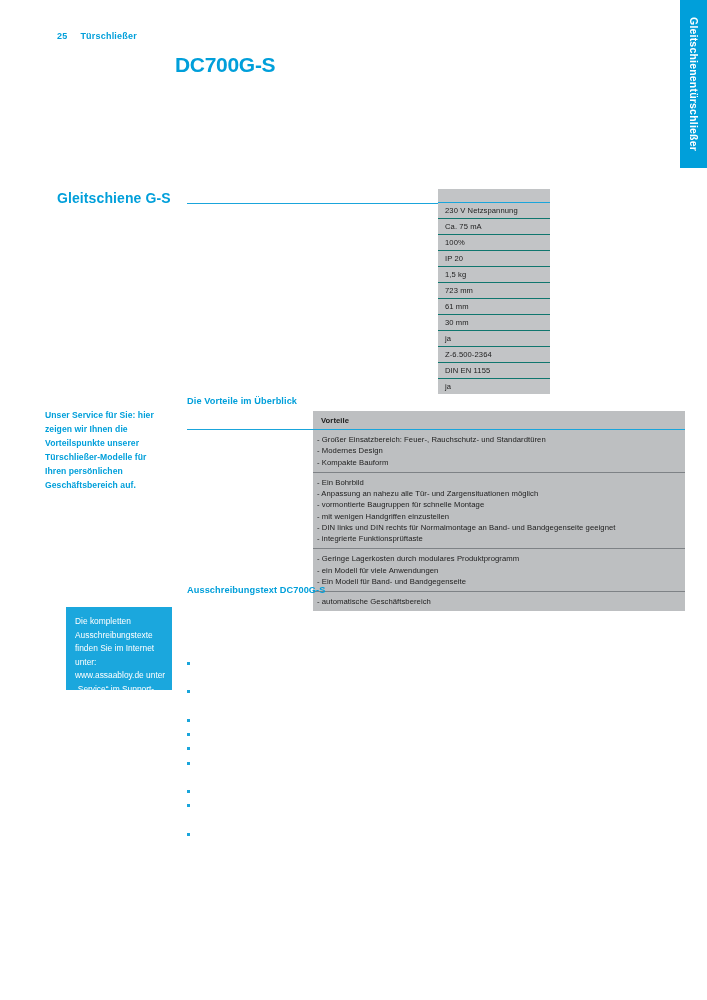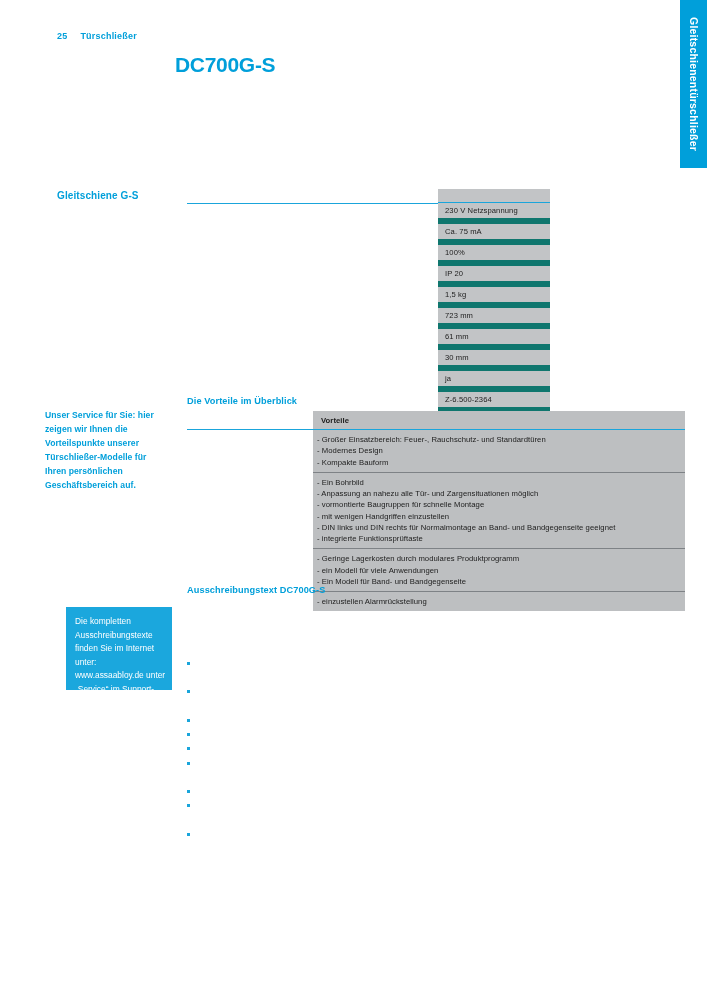--- a/index.html
+++ b/index.html
@@ -59,21 +59,21 @@
     font-size: 21px;
     font-weight: bold;
     color: #009fda;
     letter-spacing: -0.3px;
     margin-top: 28px;
   }
 
   
   .sec-head {
     position: absolute;
-    font-size: 10px;
+    font-size: 14px;
     font-weight: bold;
     color: #009fda;
     letter-spacing: 0.1px;
   }
   .sec-head-main {
     position: absolute;
     font-size: 9.2px;
     font-weight: bold;
     color: #009fda;
     letter-spacing: 0.1px;
@@ -121,21 +121,21 @@
   
   .spec-table {
     position: absolute;
     left: 438px;
     top: 189px;
     width: 112px;
     border-collapse: collapse;
   }
   .spec-table td {
     background: #c2c4c6;
-    border-bottom: 6px solid #0f766e;
+    border-bottom: 1px solid #0f766e;
     height: 15px;
     padding: 0 0 0 7px;
     font-size: 7.6px;
     color: #1c1c1c;
     vertical-align: middle;
     letter-spacing: 0.1px;
   }
   .spec-table tr.spec-head td {
     height: 13px;
     border-bottom: 1.4px solid #1aa5db;
@@ -270,21 +270,21 @@
       </tr>
       <tr>
         <td>
           <span class="adv-line">- Geringe Lagerkosten durch modulares Produktprogramm</span>
           <span class="adv-line">- ein Modell für viele Anwendungen</span>
           <span class="adv-line">- Ein Modell für Band- und Bandgegenseite</span>
         </td>
       </tr>
       <tr>
         <td>
-          <span class="adv-line">- einzustellen Alarmrückstellung</span>
+          <span class="adv-line">- automatische Geschäftsbereich</span>
         </td>
       </tr>
     </tbody>
   </table>
 
   <div class="sec-head-main" style="left:187px; top:585px;">Ausschreibungstext DC700G-S</div>
 
   <div class="callout">
     <div class="callout-text">Die kompletten Ausschreibungstexte finden Sie im Internet unter: www.assaabloy.de unter „Service“ im Support-Bereich.</div>
   </div>

